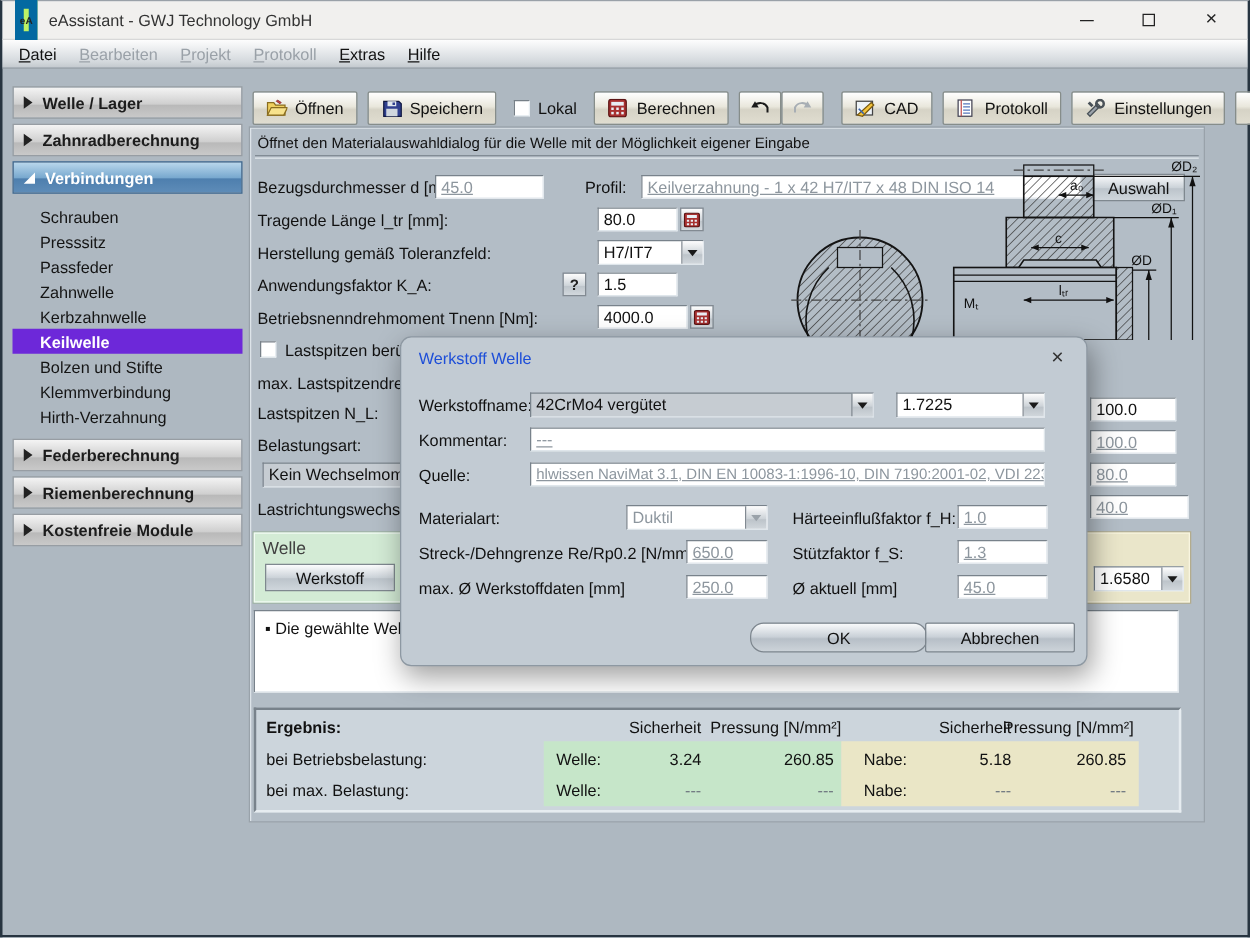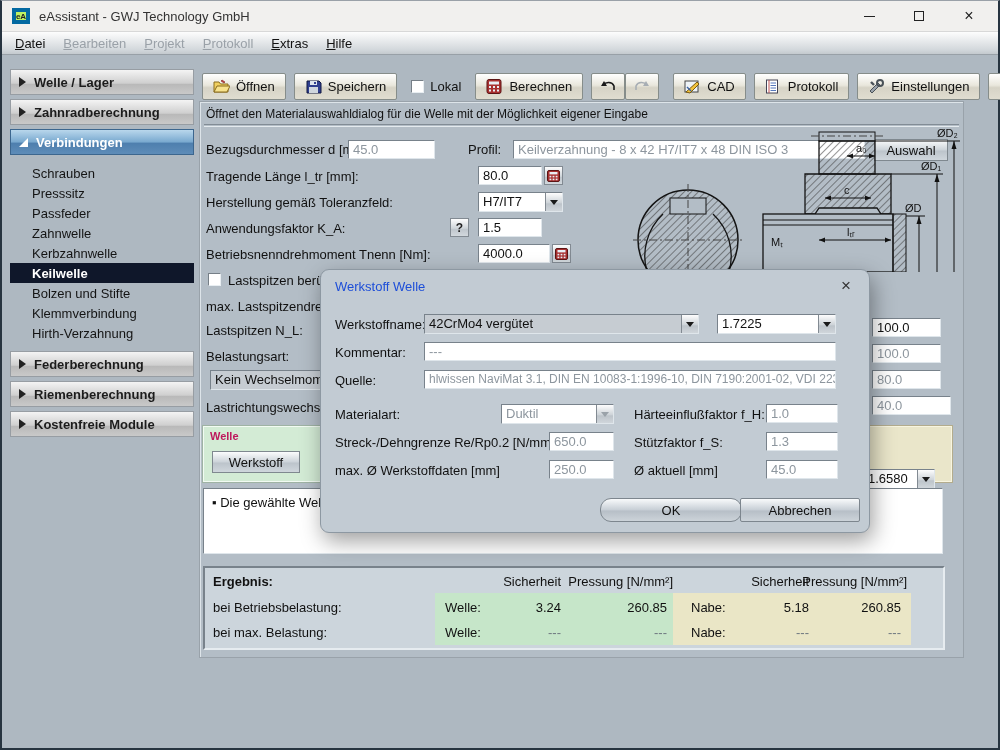--- a/index.html
+++ b/index.html
@@ -3,21 +3,21 @@
 <meta charset="utf-8">
 <style>
   * { margin:0; padding:0; box-sizing:border-box; }
   html,body { width:1000px; height:750px; overflow:hidden; font-family:"Liberation Sans",sans-serif; }
   .window { position:relative; width:1000px; height:750px; background:#aeb8c1;
             border:2px solid #273440; border-top:1px solid #9aa1a8; }
 
   
   .titlebar { position:absolute; left:0; top:0; right:0; height:31px; background:#f1f0ee;
               display:flex; align-items:center; padding:0 10px; border-bottom:1px solid #d8d8d8; }
-  .app-icon { width:18px; height:16px; border:4px solid #0369a1; background:#bef264; font-size:8px;
+  .app-icon { width:18px; height:32px; border:7px solid #0369a1; background:#bef264; font-size:8px;
               display:flex; align-items:center; justify-content:center; color:#222; font-weight:bold; }
   .title-text { margin-left:9px; font-size:13px; color:#333; }
   .win-controls { margin-left:auto; display:flex; align-items:center; gap:28px; padding-right:8px; }
   .wc { width:22px; height:22px; display:flex; align-items:center; justify-content:center; color:#222; }
   .wc-min { width:11px; height:0; border-top:1px solid #222; }
   .wc-max { width:10px; height:10px; border:1px solid #222; }
   .wc-close { font-size:16px; line-height:16px; }
 
   
   .menubar { position:absolute; left:0; top:31px; right:0; height:23px;
@@ -33,21 +33,21 @@
                 background:linear-gradient(#f4f4f4,#cfcfcf 55%,#b9b9b9 60%,#c9c9c9);
                 border:1px solid #979da3; font-size:13px; font-weight:bold; color:#1c1c1c; }
   .acc-header .tri { width:0; height:0; border-top:5px solid transparent; border-bottom:5px solid transparent;
                      border-left:7px solid #222; margin-right:8px; }
   .acc-header.expanded { background:linear-gradient(#b9d7ec,#79a9cf 50%,#4e7fae 55%,#5e8cb8);
                          border-color:#3c6globalassign; border-color:#3c668e; color:#fff; }
   .acc-header.expanded .tri { border:none; width:0; height:0;
                               border-bottom:9px solid #fff; border-left:9px solid transparent; }
   .sub-list { padding:4px 0 8px 0; }
   .sub-item { height:20px; display:flex; align-items:center; padding-left:22px; font-size:13px; color:#141414; }
-  .sub-item.selected { background:#0f172a; color:#fff; font-weight:bold; }
+  .sub-item.selected { background:#6d28d9; color:#fff; font-weight:bold; }
 
   
   .toolbar { position:absolute; left:200px; top:71px; height:28px; display:flex; align-items:center; }
   .tbtn { height:27px; display:inline-flex; align-items:center; gap:6px; padding:0 10px;
           background:linear-gradient(#ffffff,#e9e7dc 45%,#d6d3c6 55%,#e0ddd0);
           border:1px solid #868d8a; border-radius:2px; font-size:13px; color:#111; }
   .tbtn.small { padding:0 7px; }
   .tbtn.disabled { color:#a7aeb4; }
   .tb-gap8 { width:8px; } .tb-gap14 { width:14px; }
   .checkbox { width:13px; height:13px; background:#fff;
@@ -60,39 +60,39 @@
                 box-shadow:inset 1px 1px 0 #dde4e9; }
   .statusline { position:absolute; left:6px; top:5px; font-size:12px; color:#111; }
   .status-sep { position:absolute; left:4px; top:22px; right:4px; height:3px;
                 border-top:1px solid #828c95; border-bottom:1px solid #e4eaee; }
 
   .flabel { position:absolute; font-size:13px; color:#111; white-space:nowrap; }
   .flabel.clip { overflow:hidden; }
   .inp { position:absolute; height:19px; background:#fff; font-size:13px; color:#111;
          padding:1px 4px; border:1px solid; border-color:#78828b #dfe6eb #dfe6eb #78828b;
          white-space:nowrap; overflow:hidden; }
-  .inp.gray { color:#8d969e; }
+  .inp.gray { color:#8d969e;text-decoration:underline; }
   .sqbtn { position:absolute; width:19px; height:19px; display:flex; align-items:center; justify-content:center;
            background:linear-gradient(#fdfdfd,#cfd5da 55%,#bfc6cc 60%,#d2d8dd);
            border:1px solid #828a92; font-size:12px; font-weight:bold; color:#222; }
   .combo { position:absolute; height:20px; display:flex; border:1px solid; 
            border-color:#78828b #dfe6eb #dfe6eb #78828b; background:#fff; }
   .combo .cval { flex:1; font-size:13px; color:#111; padding:1px 4px; overflow:hidden; white-space:nowrap; }
   .combo .cval.gray { color:#8d969e; }
   .combo .arrow { width:17px; background:linear-gradient(#fdfdfd,#cdd3d8 55%,#bdc4ca 60%,#d0d6db);
                   border-left:1px solid #828a92; display:flex; align-items:center; justify-content:center; }
   .combo .arrow i { width:0; height:0; border-left:4px solid transparent; border-right:4px solid transparent;
                     border-top:5px solid #1a1a1a; }
   .combo.gray-field { background:#c6ccd2; }
   .combo.disabled .arrow i { border-top-color:#9aa2a9; }
 
   
   .welle-panel { position:absolute; left:3px; top:324px; width:430px; height:56px; background:#d3ebd5;
                  border:1px solid #f2fbf3; box-shadow:0 0 0 1px #9fb3a4; }
-  .welle-title { position:absolute; left:6px; top:3px; font-size:11px; font-weight:bold; color:#be185d; }
+  .welle-title { position:absolute; left:6px; top:3px; font-size:14px; font-weight:normal; color:#404040; }
   .panel-btn { position:absolute; height:22px; background:linear-gradient(#fbfcfd,#ccd3d9 50%,#bcc4cb 55%,#cfd6dc);
                border:1px solid #7f888f; font-size:13px; color:#111; display:flex; align-items:center; justify-content:center; }
   .nabe-panel { position:absolute; left:540px; top:324px; width:212px; height:56px; background:#eae6ca;
                 border:1px solid #f8f5e0; box-shadow:0 0 0 1px #b3ac8d; }
 
   .info-box { position:absolute; left:3px; top:386px; width:740px; height:66px; background:#fff;
               border:1px solid; border-color:#78828b #dfe6eb #dfe6eb #78828b; }
   .info-text { position:absolute; left:8px; top:6px; font-size:13px; color:#111; }
 
   
@@ -299,21 +299,21 @@
     </button>
   </div>
 
   <div class="main-panel">
     <div class="statusline">Öffnet den Materialauswahldialog für die Welle mit der Möglichkeit eigener Eingabe</div>
     <div class="status-sep"></div>
 
     <span class="flabel" style="left:6px;top:40px;">Bezugsdurchmesser d [mm]:</span>
     <span class="inp gray" style="left:148px;top:38px;width:87px;">45.0</span>
     <span class="flabel" style="left:268px;top:40px;">Profil:</span>
-    <span class="inp gray" style="left:313px;top:38px;width:352px;">Keilverzahnung - 8 x 42 H7/IT7 x 48 DIN ISO 3</span>
+    <span class="inp gray" style="left:313px;top:38px;width:352px;">Keilverzahnung - 1 x 42 H7/IT7 x 48 DIN ISO 14</span>
     <div class="panel-btn" style="left:674px;top:37px;width:74px;">Auswahl</div>
 
     <span class="flabel" style="left:6px;top:67px;">Tragende Länge l_tr [mm]:</span>
     <span class="inp" style="left:278px;top:64px;width:64px;">80.0</span>
     <span class="sqbtn" style="left:344px;top:64px;">
       <svg width="13" height="12" viewBox="0 0 13 12">
           <rect x="0.5" y="0.5" width="12" height="11" rx="1.5" fill="#a83030" stroke="#5c1414"></rect>
           <rect x="2.5" y="2" width="8" height="2.4" fill="#e8eef4"></rect>
           <g fill="#e8eef4">
             <rect x="2.5" y="5.8" width="1.8" height="1.6"></rect>
@@ -365,25 +365,25 @@
     </div>
     <span class="flabel clip" style="left:6px;top:298px;width:115px;">Lastrichtungswechse</span>
 
     <span class="inp" style="left:672px;top:216px;width:69px;">100.0</span>
     <span class="inp gray" style="left:672px;top:242px;width:69px;">100.0</span>
     <span class="inp gray" style="left:672px;top:268px;width:69px;">80.0</span>
     <span class="inp gray" style="left:672px;top:294px;width:79px;">40.0</span>
 
     <div class="welle-panel">
       <span class="welle-title">Welle</span>
-      <div class="panel-btn" style="left:8px;top:24px;width:88px;">Werkstoff</div>
+      <div class="panel-btn" style="left:8px;top:24px;width:104px;">Werkstoff</div>
     </div>
 
     <div class="nabe-panel">
-      <div class="combo" style="left:122px;top:26px;width:72px;margin-top:16px;">
+      <div class="combo" style="left:134px;top:26px;width:72px;">
         <span class="cval">1.6580</span>
         <span class="arrow">
             <i></i>
           </span>
       </div>
     </div>
 
     <div class="info-box">
       <span class="info-text">▪ Die gewählte Welle</span>
     </div>

